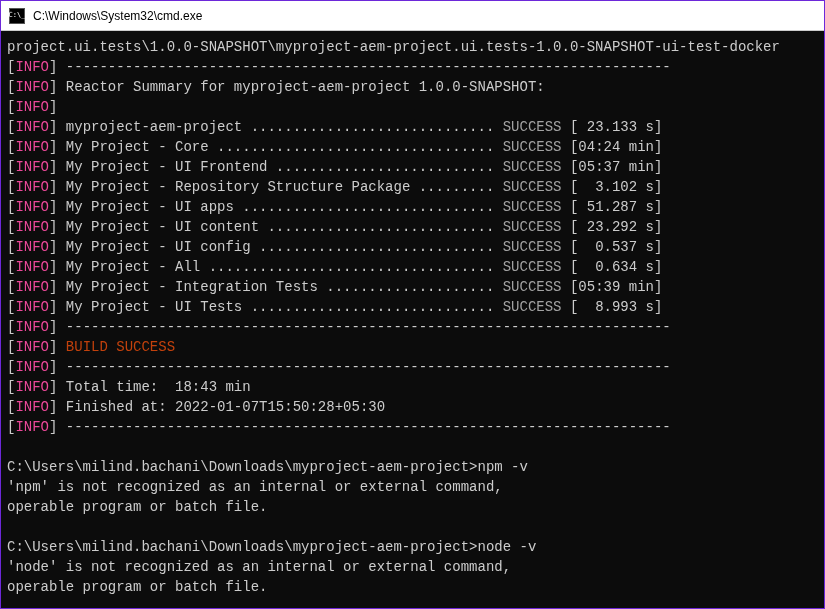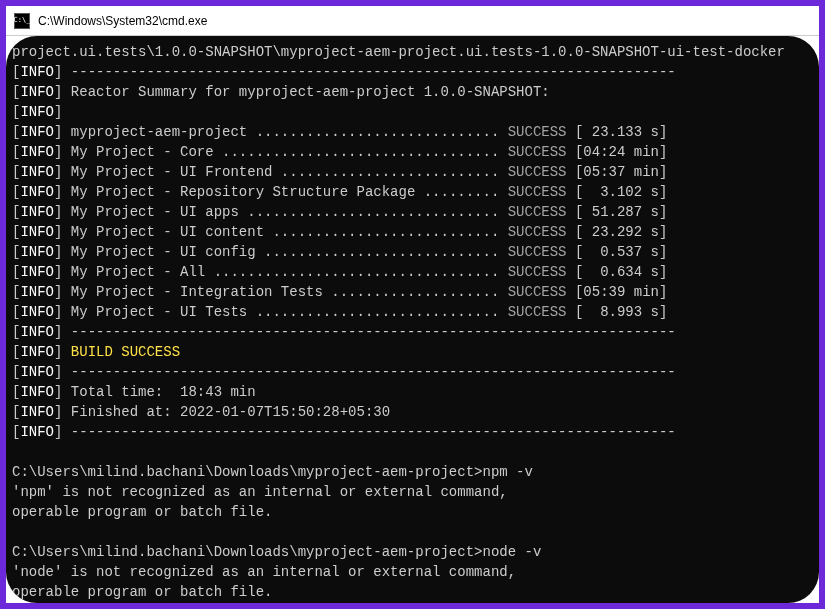--- a/index.html
+++ b/index.html
@@ -6,21 +6,21 @@
     body {
       width: 825px;
       height: 609px;
       background: #ffffff;
       font-family: Consolas, "Courier New", monospace;
       overflow: hidden;
     }
     .window {
       width: 825px;
       height: 609px;
-      border: 6px solid #6d28d9;
+      border: 1px solid #6d28d9;
       display: flex;
       flex-direction: column;
     }
     .title-bar {
       height: 30px;
       background: #ffffff;
       border-bottom: 1px solid #ccc;
       display: flex;
       align-items: center;
       padding: 0 8px;
@@ -48,27 +48,26 @@
     }
     .terminal {
       flex: 1;
       background: #0c0c0c;
       color: #cccccc;
       padding: 6px 0 6px 6px;
       font-size: 14px;
       line-height: 20px;
       white-space: pre;
       overflow: hidden;
-      border-radius: 31px;
     }
     .info-b { color: #cccccc; }
-    .info-link { color: #ffffff; }
+    .info-link { color: #ec4899; }
     .success { color: #a3a3a3; }
     .white { color: #cccccc; }
-    .bold-green { color: #fde047; font-weight: normal; }
+    .bold-green { color: #c2410c; font-weight: normal; }
     .line { display: block; }
   </style>
 </head>
 <body>
 
 <div class="window">
   <div class="title-bar">
     <div class="cmd-icon"></div>
     <span>C:\Windows\System32\cmd.exe</span>
   </div>

